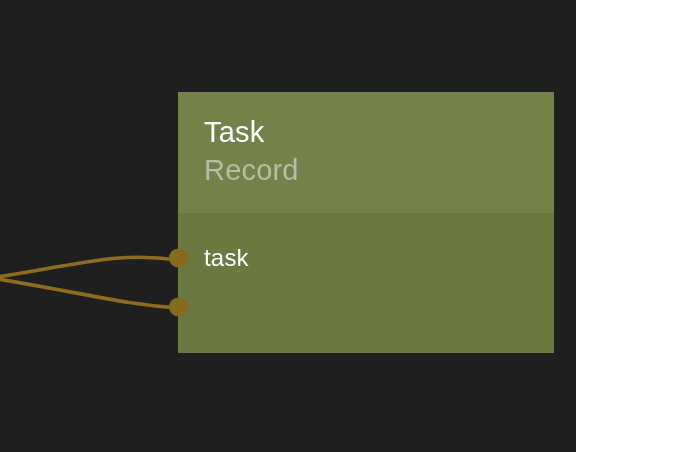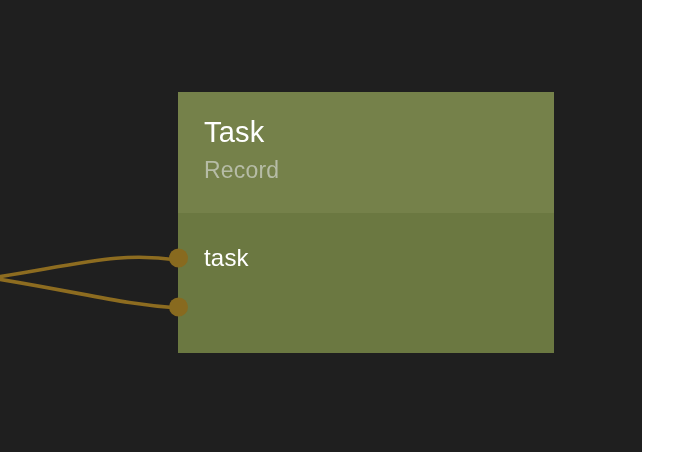--- a/index.html
+++ b/index.html
@@ -6,21 +6,21 @@
 
   html, body {
     width: 690px;
     height: 452px;
     overflow: hidden;
     font-family: "Liberation Sans", "DejaVu Sans", sans-serif;
   }
 
   .canvas {
     position: relative;
-    width: 642px;
+    width: 576px;
     height: 452px;
     background: var(--background, #1f1f1f);
     overflow: hidden;
   }
 
   .edges-layer {
     position: absolute;
     top: 0;
     left: 0;
     width: 690px;
@@ -53,21 +53,21 @@
   .node-title {
     color: var(--title, #ffffff);
     font-size: 29px;
     line-height: 38px;
     font-weight: 400;
     letter-spacing: 0.2px;
   }
 
   .node-subtitle {
     color: var(--subtitle, #b6bca6);
-    font-size: 23px;
+    font-size: 29px;
     line-height: 38px;
     font-weight: 400;
     letter-spacing: 0.2px;
   }
 
   .node-body {
     height: 140px;
     background: var(--body, #6b7841);
     padding-top: 20px;
   }

